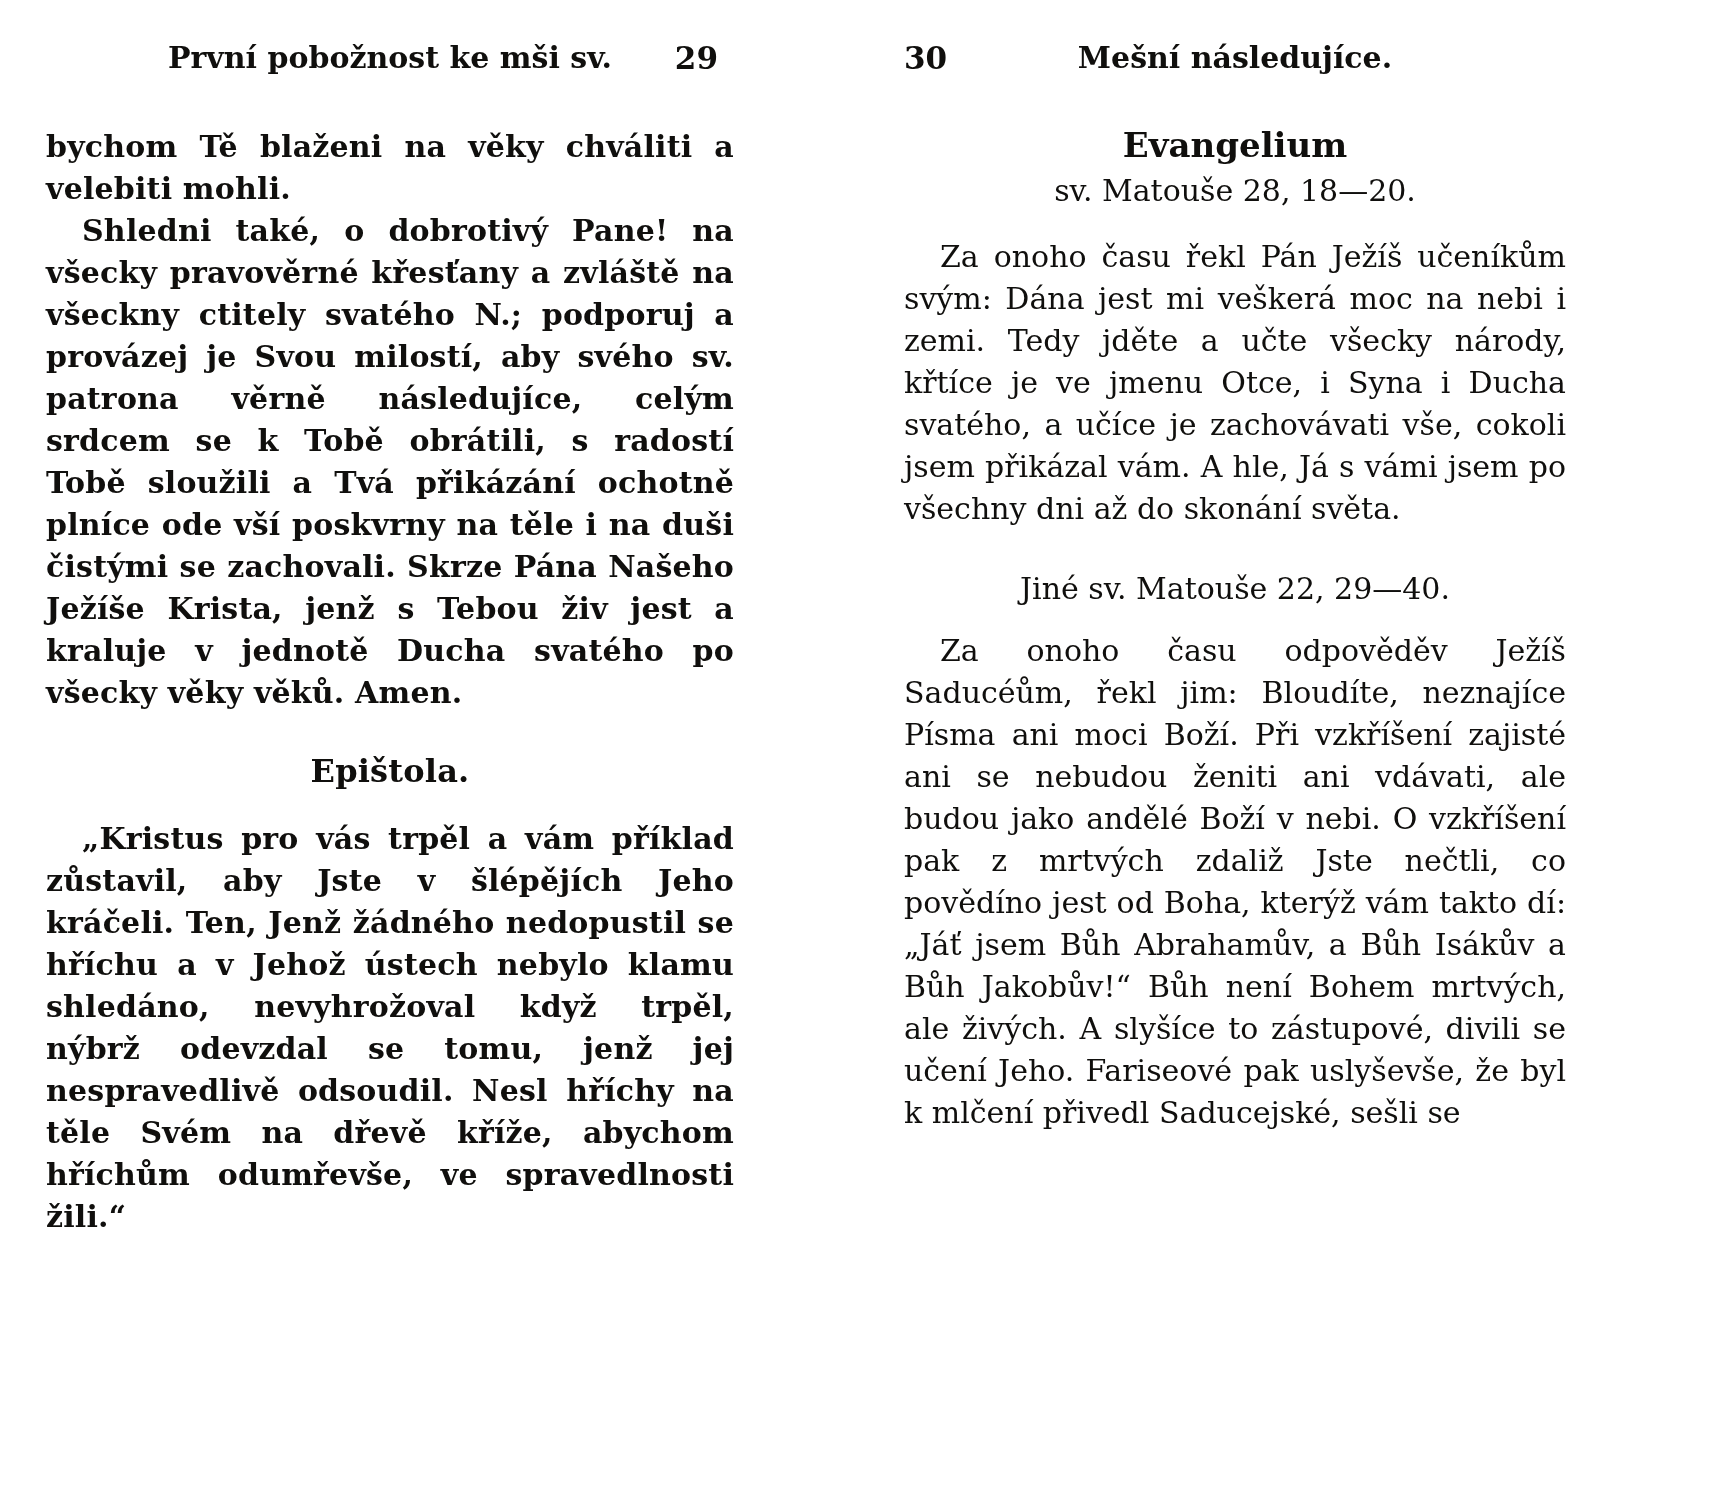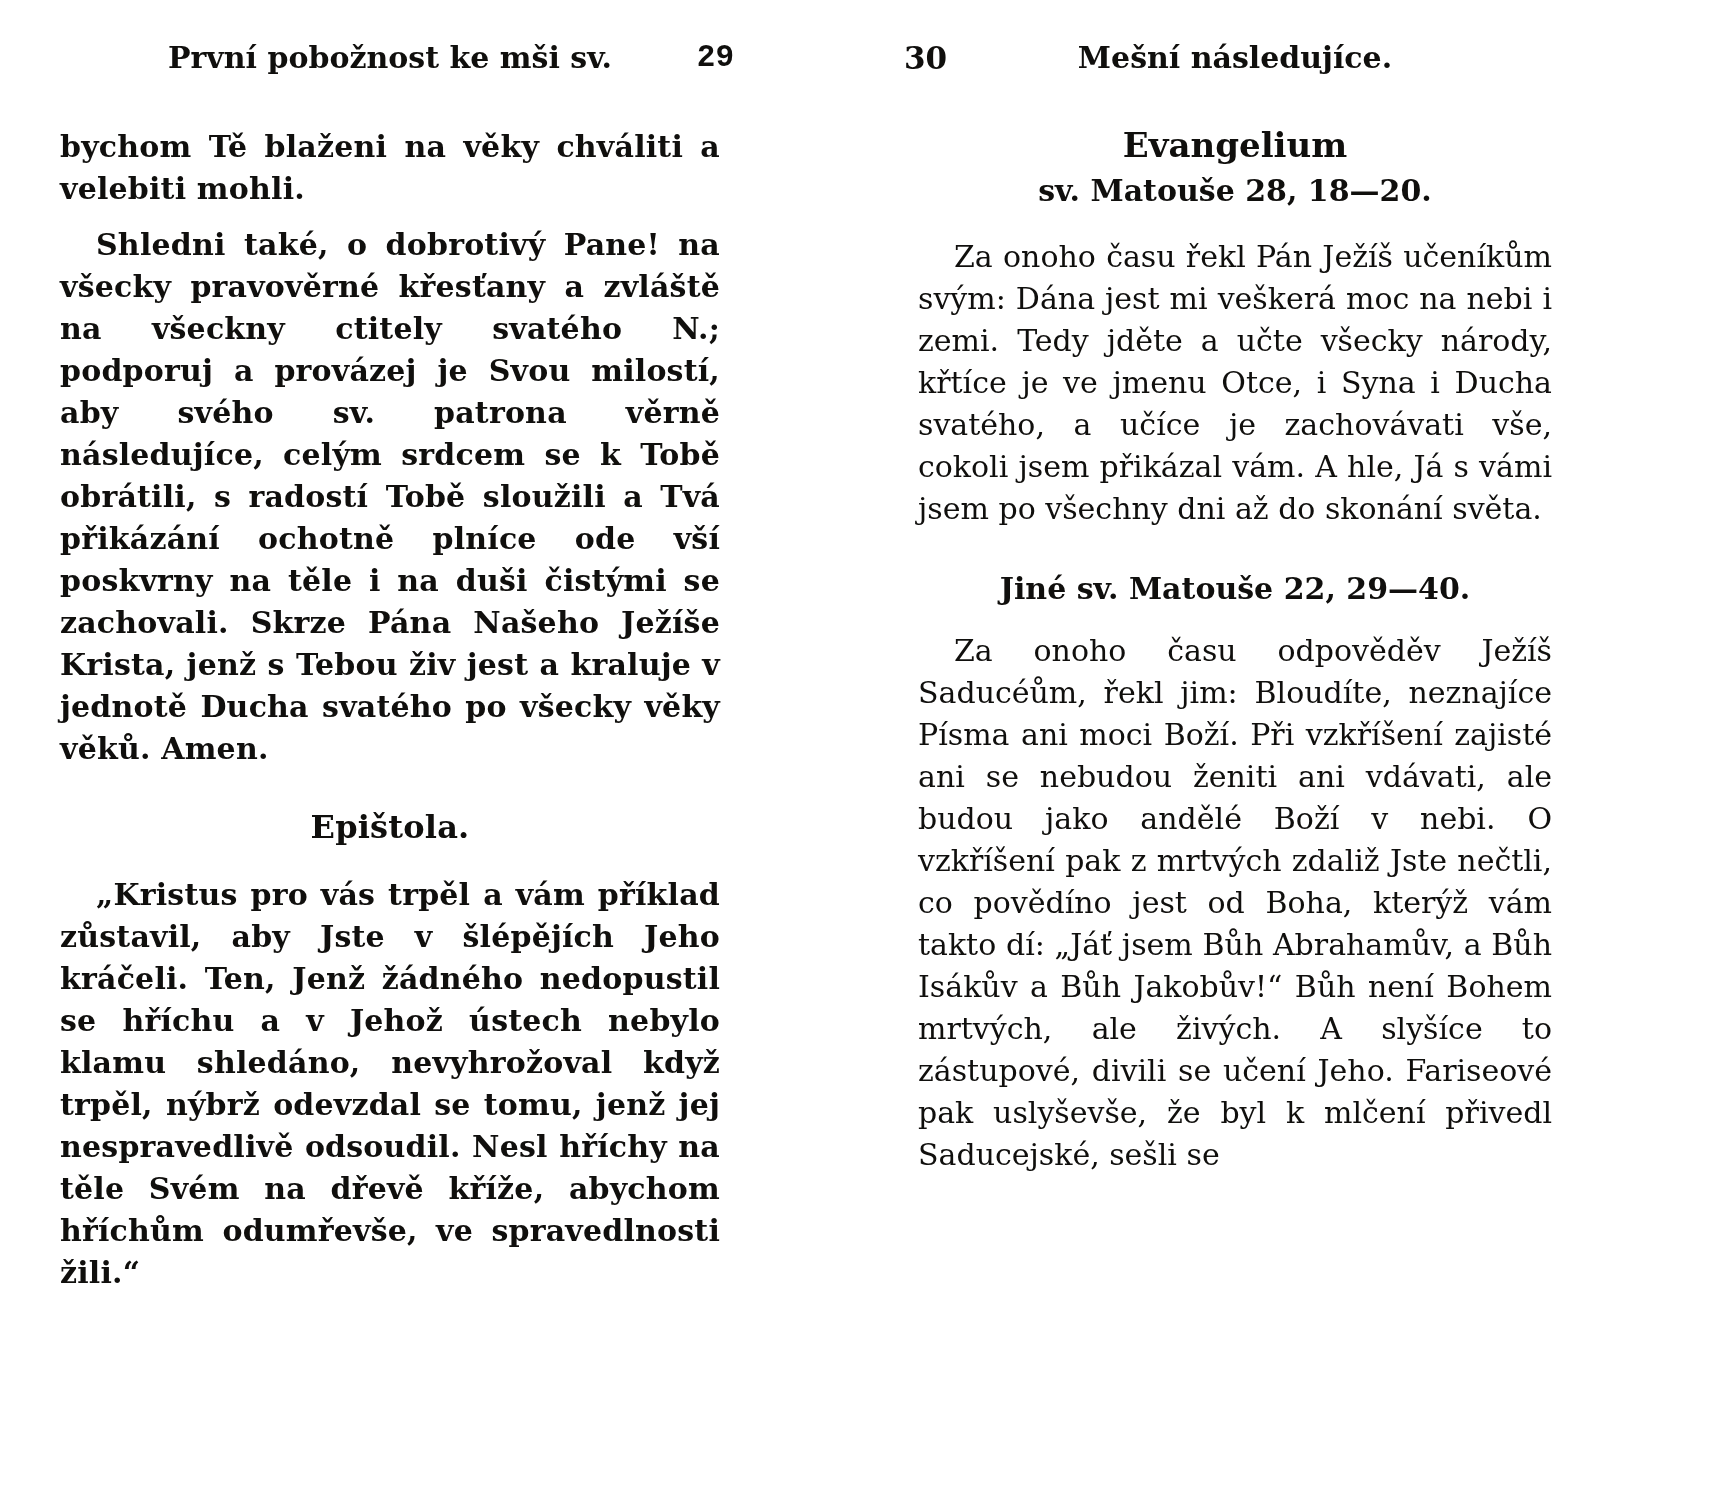--- a/index.html
+++ b/index.html
@@ -35,46 +35,46 @@
     line-height: 36px;
     margin-bottom: 50px;
     white-space: nowrap;
   }
   .page-number {
     position: absolute;
     top: 0;
     font-weight: bold;
     font-size: 31px;
   }
-  .page-number--right { right: 0; font-family: Liberation Mono, monospace; }
+  .page-number--right { right: 16px; }
   .page-number--left  { left: 0; }
 
   .body-text {
     text-align: justify;
     font-size: 30px;
     line-height: 42px;
   }
   .page-left .body-text { font-weight: bold; letter-spacing: 0.2px; }
   .page-right .body-text { font-weight: normal; }
 
-  .para { margin: 14px; text-indent: 36px; }
+  .para { margin: 0; text-indent: 36px; }
   .para--no-indent { text-indent: 0; }
 
   .section-heading {
     text-align: center;
     font-weight: bold;
     font-size: 32px;
     line-height: 38px;
     margin: 38px 0 28px 0;
     text-indent: 0;
   }
   .section-heading--top { margin-top: 6px; margin-bottom: 8px; font-size: 34px; }
   .section-subheading {
     text-align: center;
-    font-weight: bold;
+    font-weight: normal;
     font-size: 30px;
     line-height: 38px;
     margin: 0 0 26px 0;
     text-indent: 0;
   }
   .section-subheading--mid { margin: 40px 0 22px 0; }
 </style>
 </head>
 <body>
 

